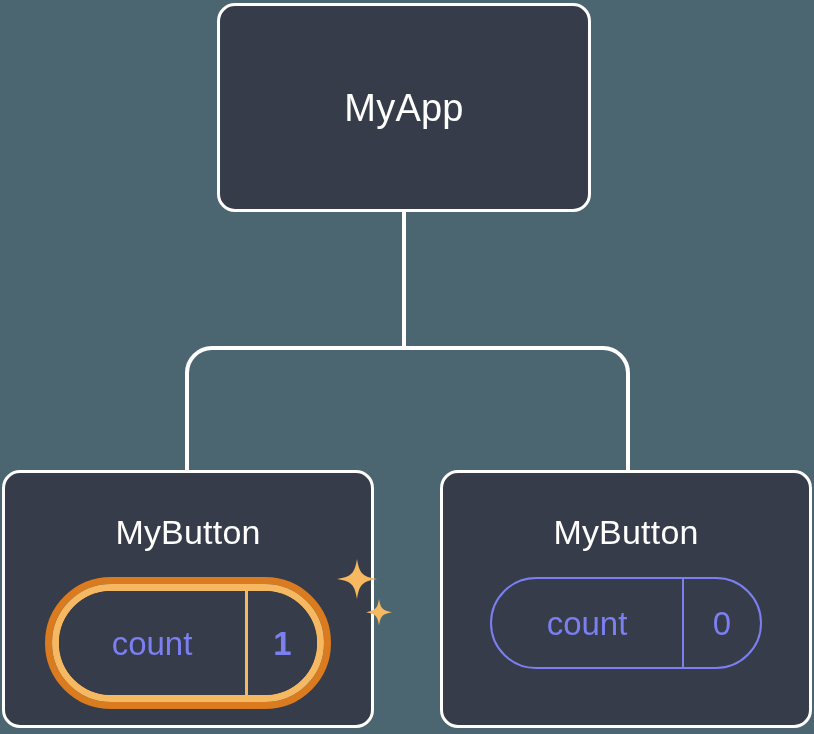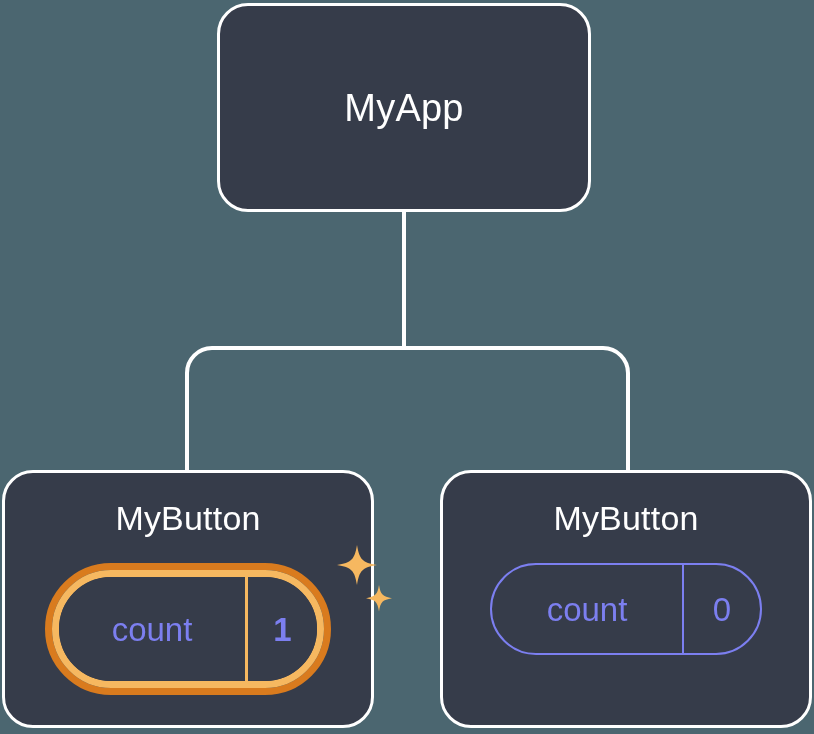--- a/index.html
+++ b/index.html
@@ -31,37 +31,37 @@
     height: 734px;
     pointer-events: none;
   }
 
   
   .node {
     position: absolute;
     box-sizing: border-box;
     background: #363c4a;
     border: 3px solid #ffffff;
-    border-radius: 31px;
+    border-radius: 18px;
     display: flex;
     flex-direction: column;
     align-items: center;
   }
   .node-root {
     left: 217px;
     top: 3px;
     width: 374px;
     height: 209px;
     justify-content: center;
   }
   .node-child {
     top: 470px;
     width: 372px;
     height: 258px;
-    padding-top: 28px;
+    padding-top: 42px;
   }
   .node-child-left  { left: 2px; }
   .node-child-right { left: 440px; }
 
   .node-title {
     color: #ffffff;
     font-size: 38px;
     font-weight: 400;
     letter-spacing: 0.2px;
     line-height: 1;

